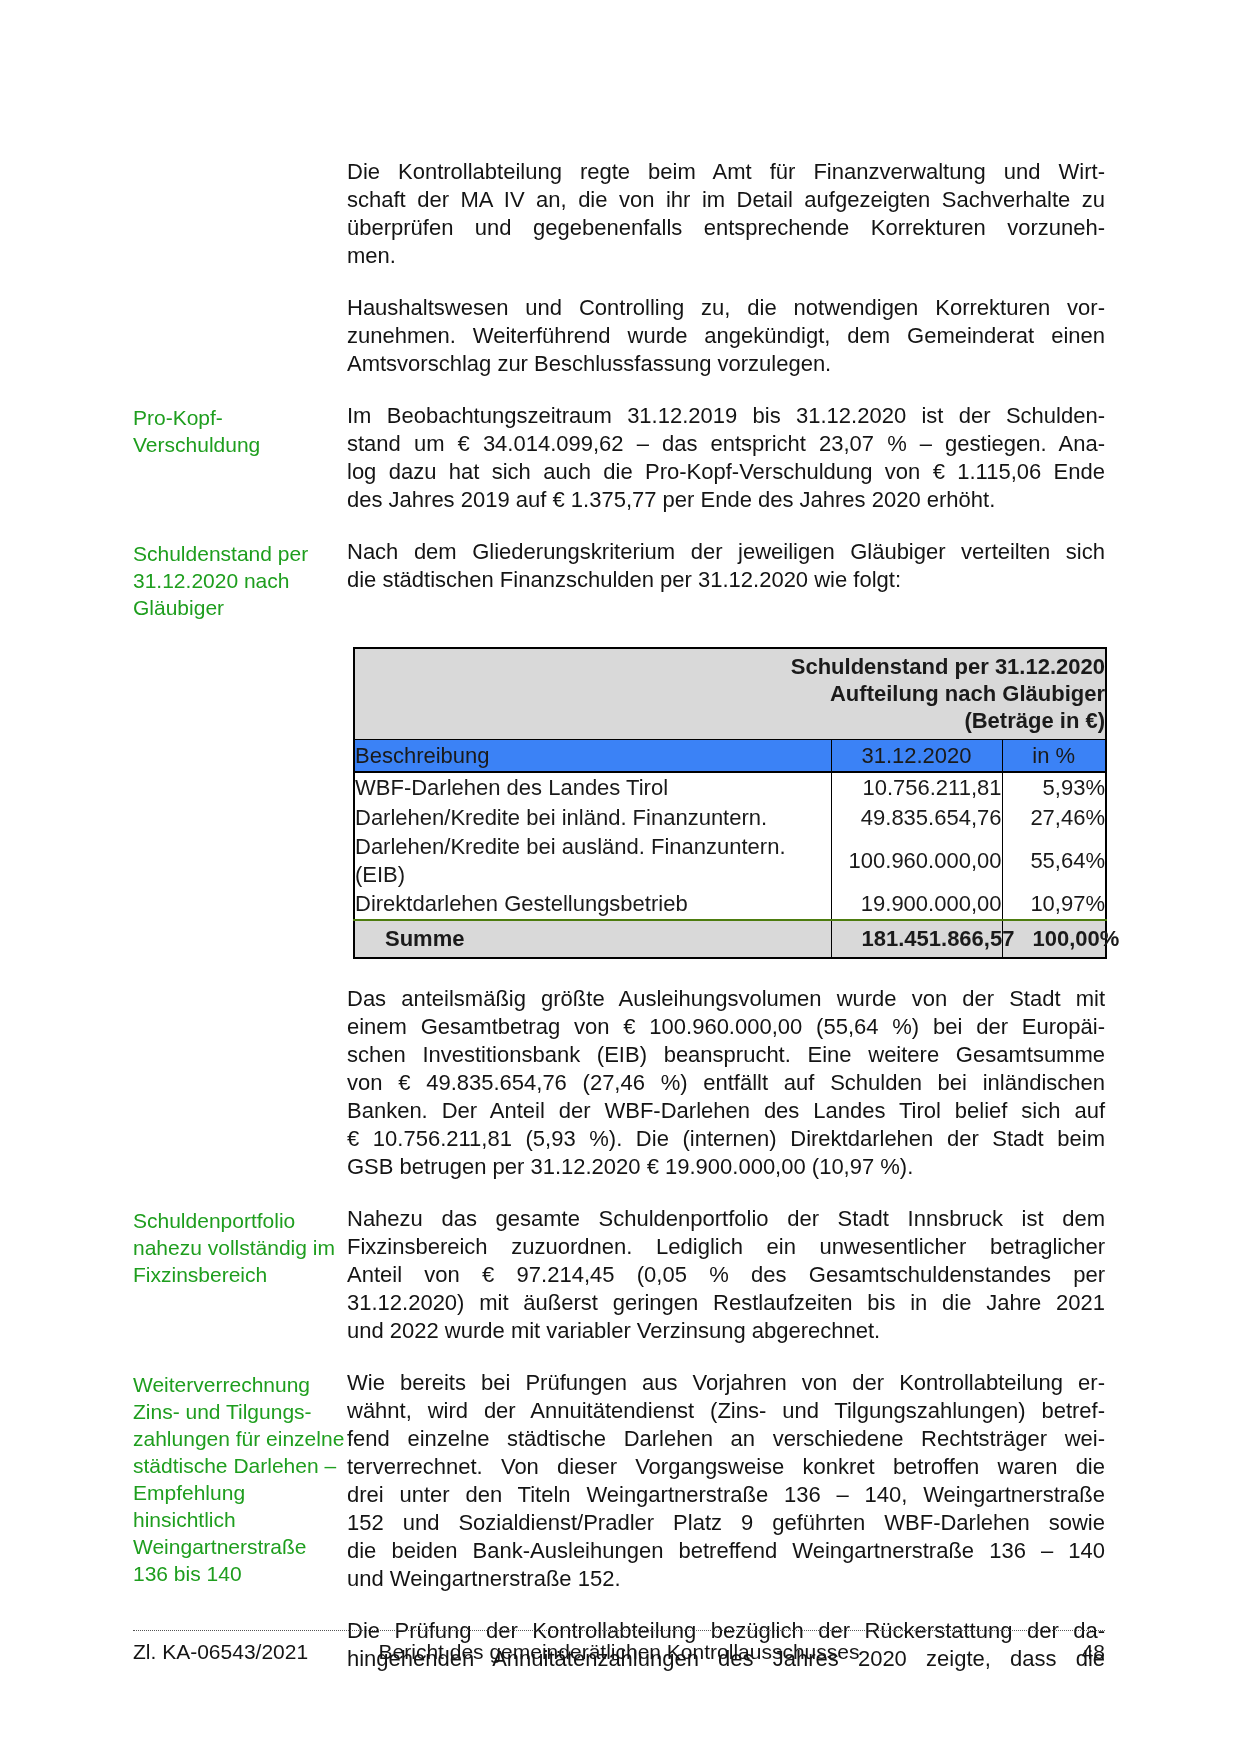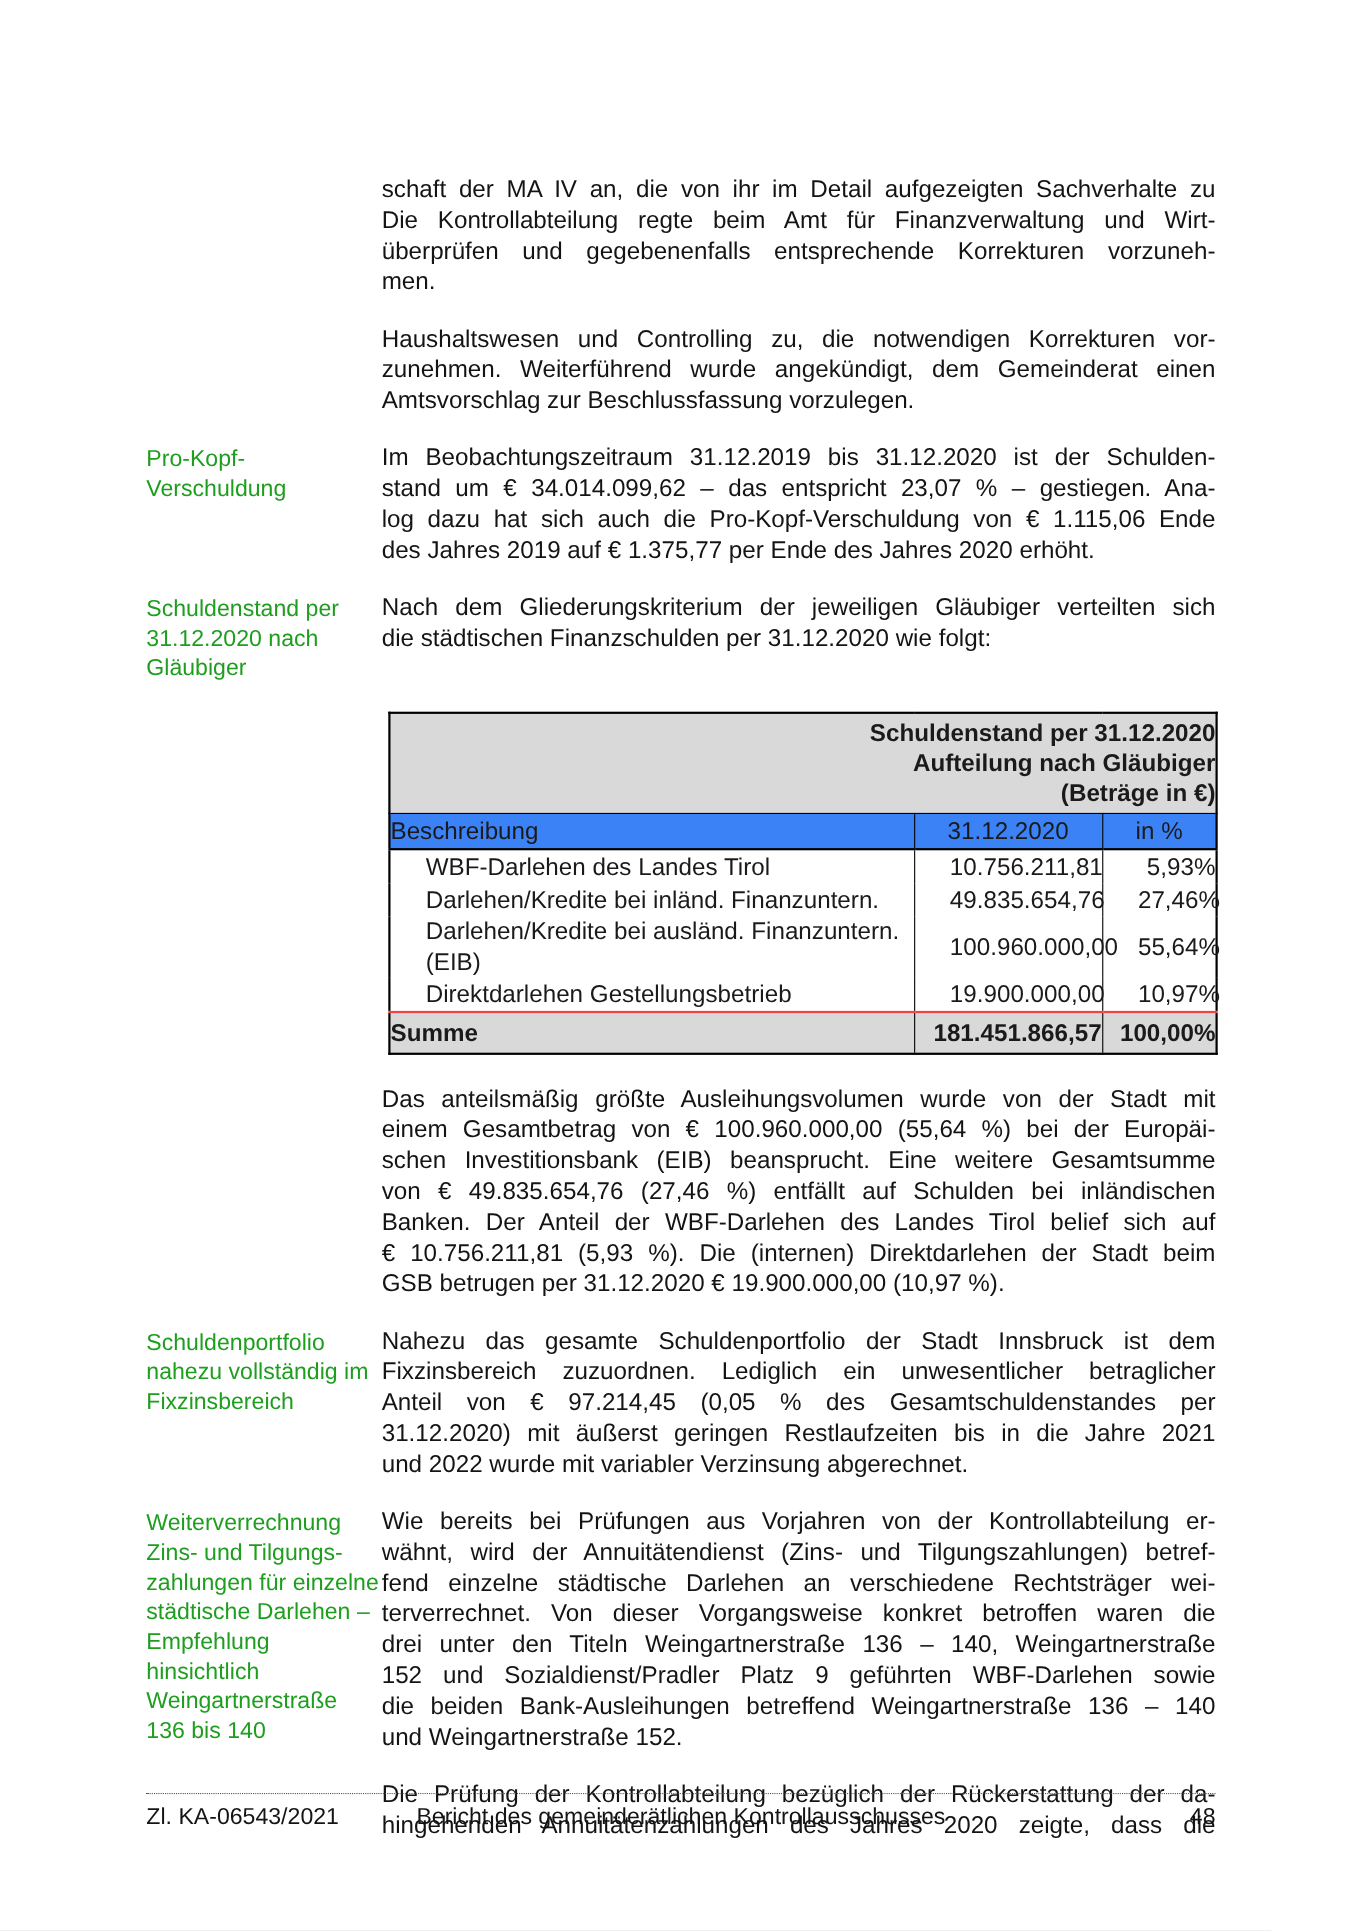--- a/index.html
+++ b/index.html
@@ -41,26 +41,26 @@
     text-align:right; font-weight:bold;
     padding:4px 0 5px 0;
     margin-left:36px;
   }
   tr.band .band-line { line-height:27px; }
   tr.cols td {
     background:#3b82f6;
     border-bottom:2px solid #000000;
     height:31px; vertical-align:middle;
   }
-  tr.datarow td { height:30px; vertical-align:middle; background:#fff;padding-left:32px; }
+  tr.datarow td { height:30px; vertical-align:middle; background:#fff; }
   tr.sumrow td {
     background:#d9d9d9;
-    border-top:2px solid #ef4444;
+    border-top:2px solid #4d7c0f;
     font-weight:bold;
-    height:36px; vertical-align:middle;
+    height:36px; vertical-align:middle;padding-left:30px;
   }
   td.c-desc { padding-left:9px; text-align:left; }
   td.c-num  { padding-right:8px; text-align:right; border-left:1px solid #000; }
   td.c-pct  { padding-right:8px; text-align:right; border-left:1px solid #000; }
   tr.cols td.c-num, tr.cols td.c-pct { text-align:center; padding-right:0;margin-left:20px; }
 
   
   .footer {
     position:absolute; left:133px; top:1630px; width:972px;
   }
@@ -72,22 +72,22 @@
 </style>
 </head>
 <body>
 
 <div class="page">
   <div class="content">
 
     <div class="section">
       <div class="label-col"></div>
       <div class="body-col">
+        <div class="jline">Die Kontrollabteilung regte beim Amt für Finanzverwaltung und Wirt-</div>
         <div class="jline">schaft der MA IV an, die von ihr im Detail aufgezeigten Sachverhalte zu</div>
-        <div class="jline">Die Kontrollabteilung regte beim Amt für Finanzverwaltung und Wirt-</div>
         <div class="jline">überprüfen und gegebenenfalls entsprechende Korrekturen vorzuneh-</div>
         <div class="jline last">men.</div>
       </div>
     </div>
 
     <div class="section">
       <div class="label-col"></div>
       <div class="body-col">
         <div class="jline">Haushaltswesen und Controlling zu, die notwendigen Korrekturen vor-</div>
         <div class="jline">zunehmen. Weiterführend wurde angekündigt, dem Gemeinderat einen</div>

